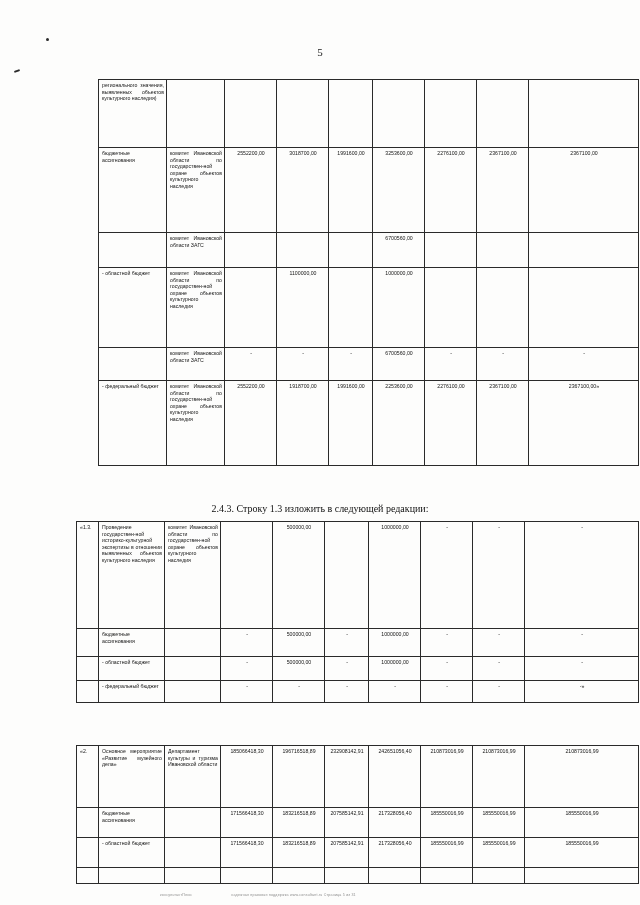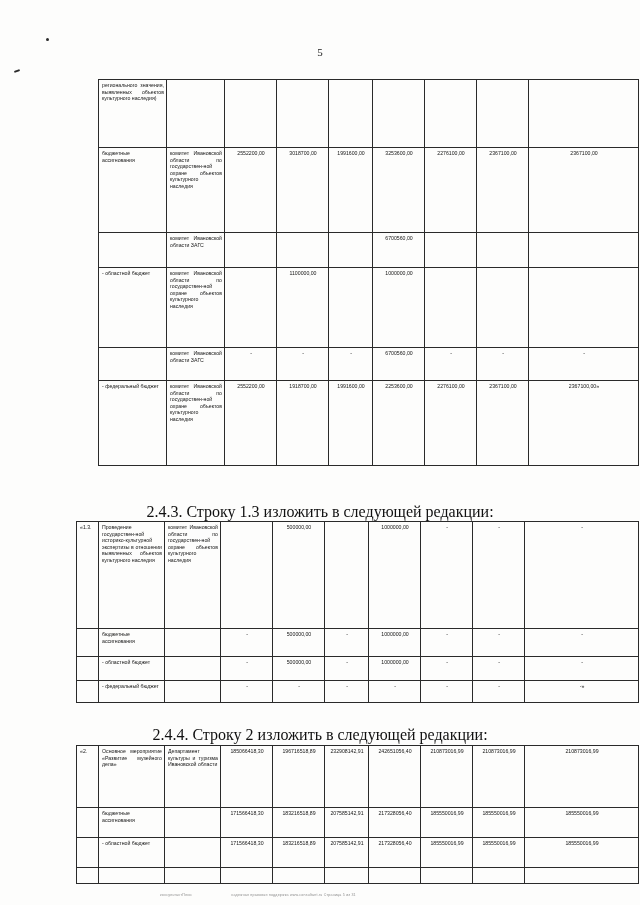--- a/index.html
+++ b/index.html
@@ -60,21 +60,21 @@
     word-wrap: break-word;
   }
   table.doc td.c { text-align: center; vertical-align: top; }
   table.doc td.just { text-align: justify; }
 
   .section-title {
     position: absolute;
     left: 0; right: 0;
     text-align: center;
     font-family: "Liberation Serif", serif;
-    font-size: 16px;
+    font-size: 10px;
     color: #111;
   }
 
   .footer-line {
     position: absolute;
     left: 160px;
     top: 893px;
     width: 400px;
     font-size: 3.6px;
     color: #8d8d8d;
@@ -241,21 +241,20 @@
           <td class="c">-</td>
           <td class="c">-</td>
           <td class="c">-</td>
           <td class="c">-</td>
           <td class="c">-»</td>
         </tr>
       </tbody>
     </table>
   </div>
 
-  <div class="section-title" style="top:726px;">2.4.4. Строку 2 изложить в следующей редакции:</div>
 
   <div class="tbl-wrap" style="top:745px; left:76px; width:562px;">
     <table class="doc" style="width:562px;">
       <colgroup>
         <col style="width:22px">
         <col style="width:66px">
         <col style="width:56px">
         <col style="width:52px">
         <col style="width:52px">
         <col style="width:44px">

